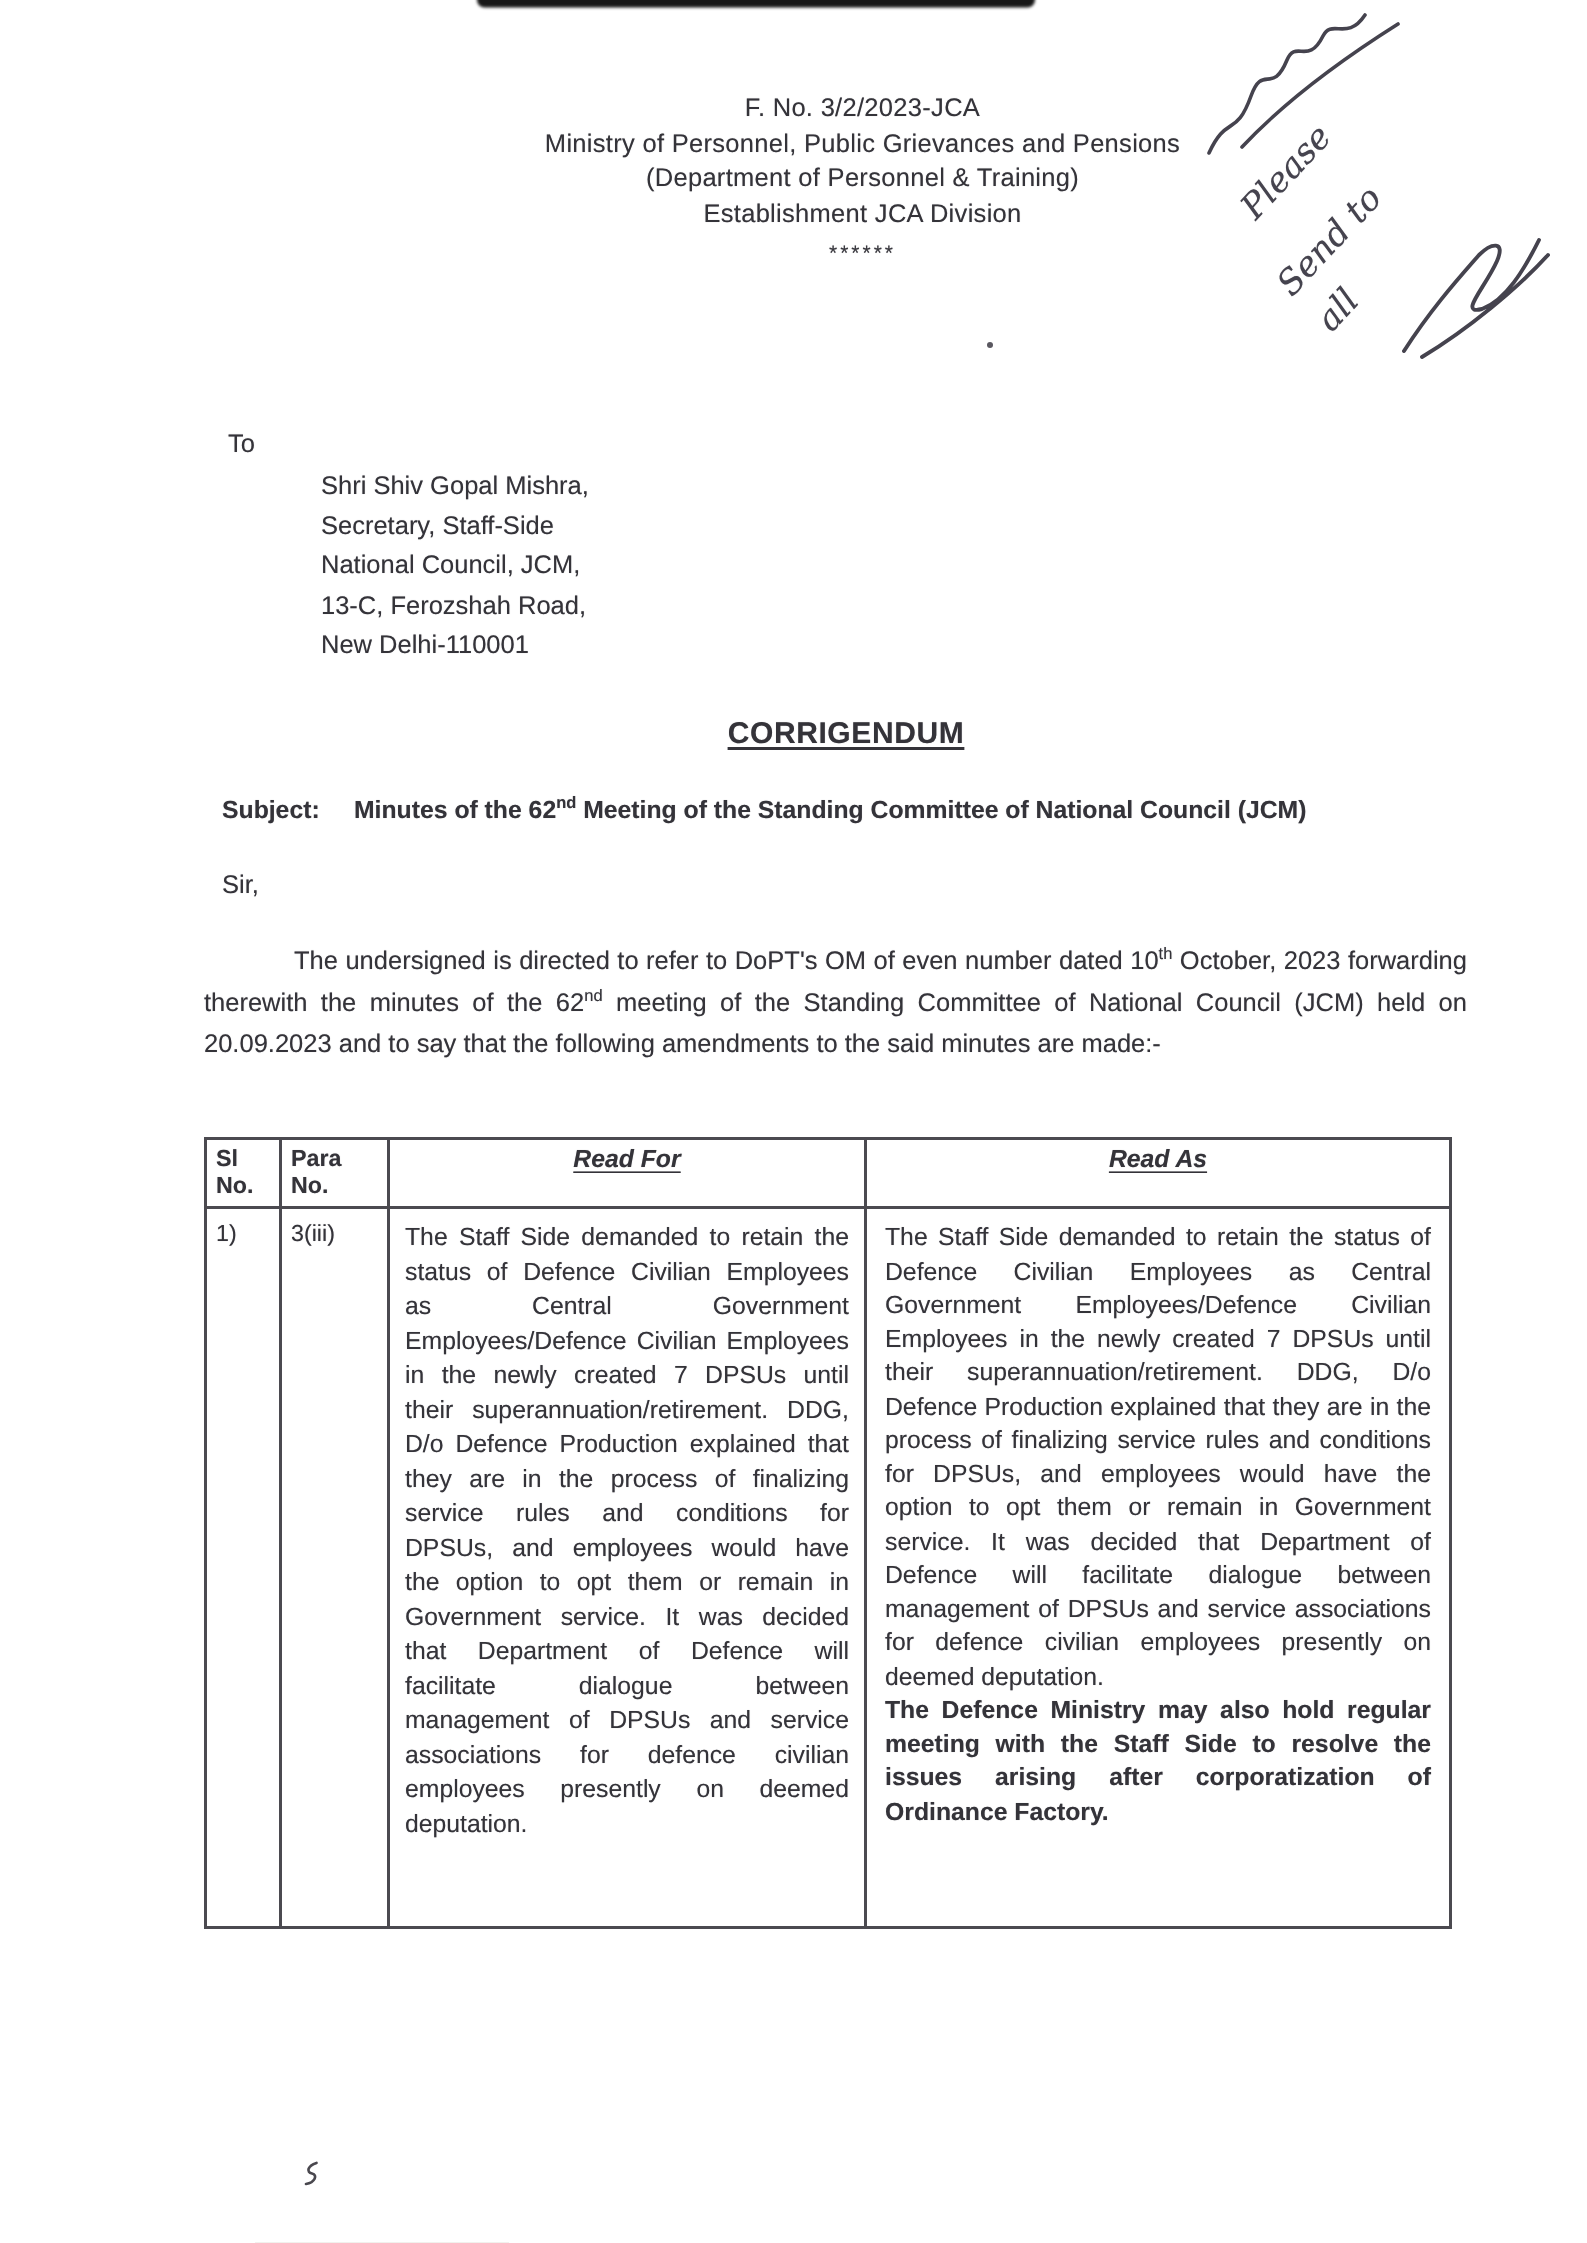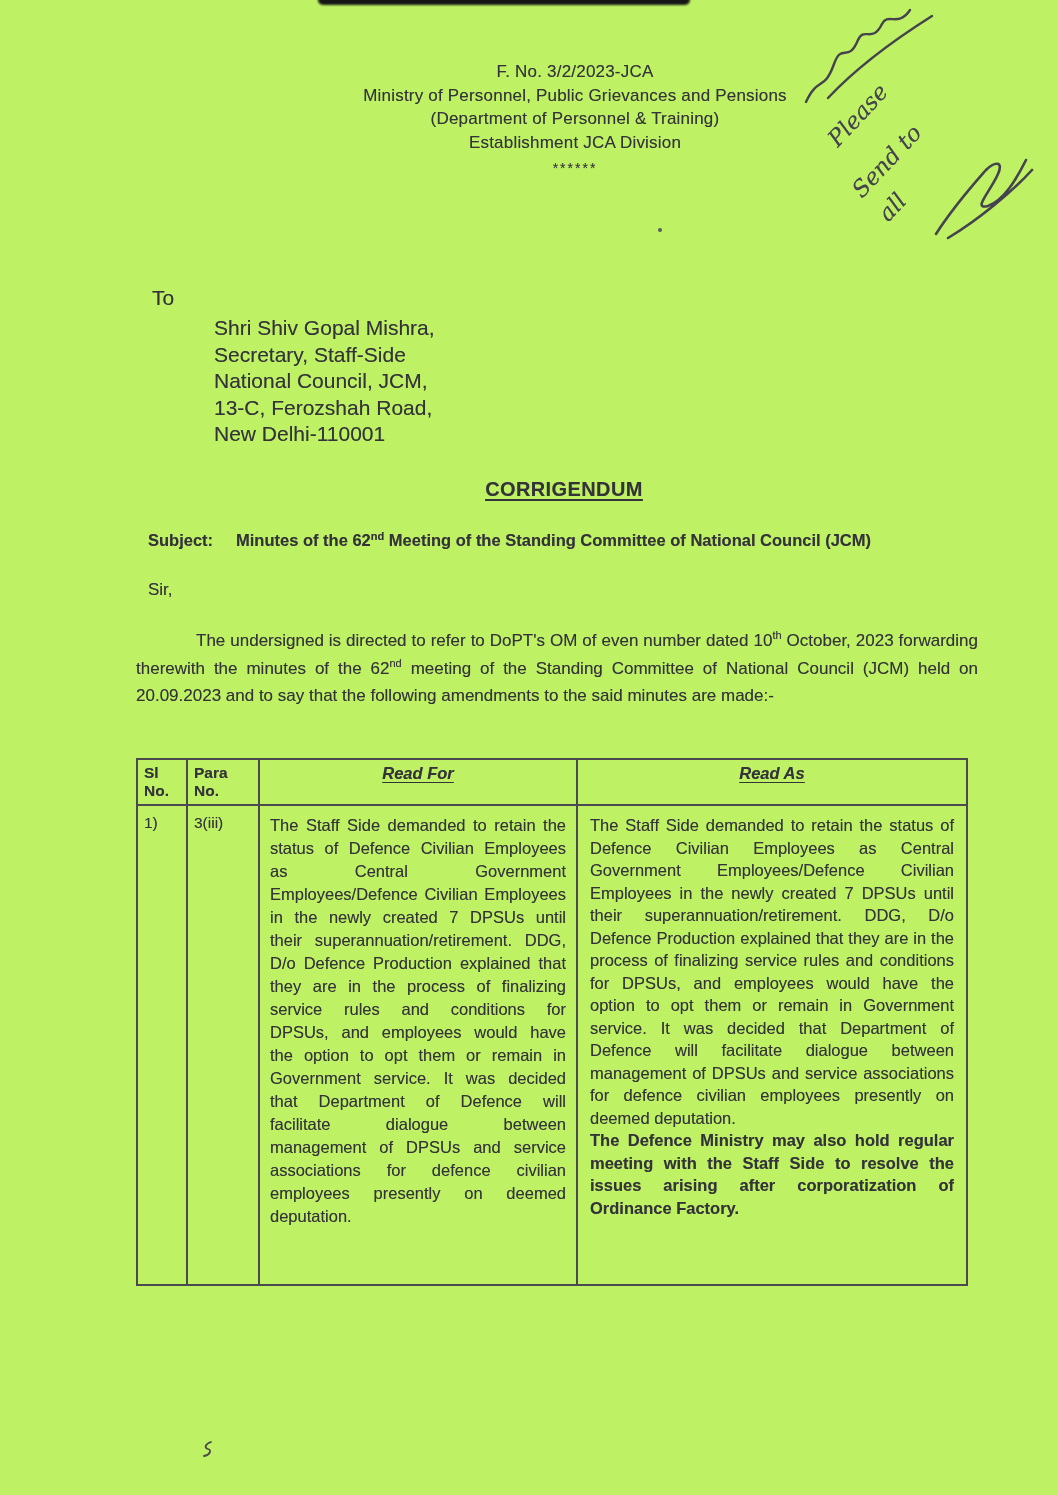--- a/index.html
+++ b/index.html
@@ -1,19 +1,19 @@
 <!DOCTYPE html>
 <html><head>
 <meta charset="utf-8">
 <style>
   * { margin:0; padding:0; box-sizing:border-box; }
   html,body { width:1058px; background:#e8e6e0; }
   .page {
     position:relative; width:1058px; height:1495px; overflow:hidden;
-    background:#bef264;
+    background:#ffffff;
     font-family:"Liberation Sans","DejaVu Sans",sans-serif;
     color:#343339;
     text-shadow:0 0 .5px rgba(52,51,57,.45);
   }
   sup.sp { font-size:11px; vertical-align:super; line-height:0; }
 
   .scan-strip { position:absolute; top:-4px; left:318px; width:372px; height:9px;
     background:#161616; border-radius:0 0 5px 5px; filter:blur(1px); }
 
   .letterhead { position:absolute; top:60px; left:92px; right:0; text-align:center;
@@ -21,21 +21,21 @@
   .letterhead .stars { font-size:14px; letter-spacing:2px; margin-top:3px; color:#3a393f; }
 
   .annotation { position:absolute; top:6px; left:778px; width:270px; height:245px;
     font-family:"DejaVu Serif",serif; font-style:italic; color:#45434e; }
   .annotation .w { position:absolute; transform:rotate(-47deg); font-size:23px; white-space:nowrap; }
   .annotation svg { position:absolute; }
 
   .dateline { position:absolute; top:230px; right:80px; text-align:right;
     font-size:17px; line-height:25.5px; }
 
-  .recipient { position:absolute; top:286px; left:152px; font-size:21px; }
+  .recipient { position:absolute; top:286px; left:152px; font-size:17px; }
   .recipient .addr { margin:5px 0 0 62px; line-height:26.5px; }
 
   .doc-title { position:absolute; top:478px; left:70px; right:0; text-align:center;
     font-weight:bold; font-size:20px; letter-spacing:.4px; }
   .doc-title span { text-decoration:underline; text-underline-offset:3px; }
 
   .subject { position:absolute; top:527px; left:148px; display:flex;
     font-weight:bold; font-size:16.5px; line-height:27px; }
   .subject .label { width:88px; flex:none; }
   .subject .text  { width:775px; }

